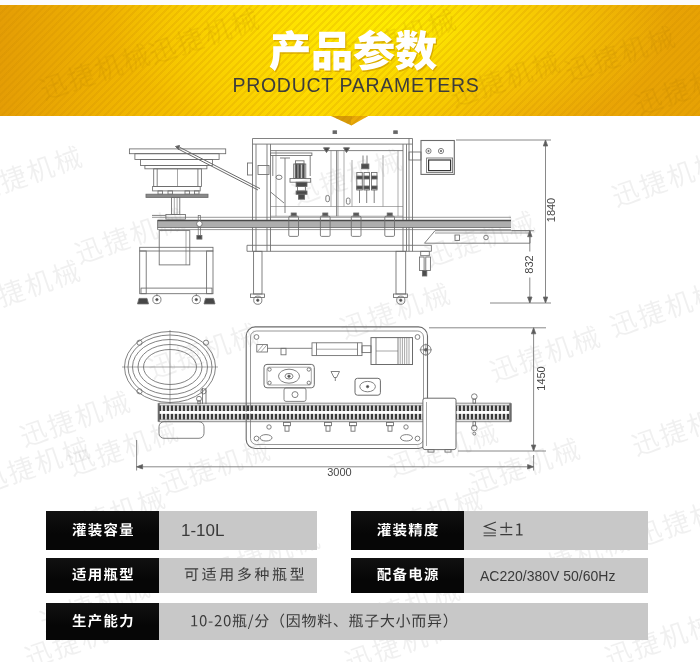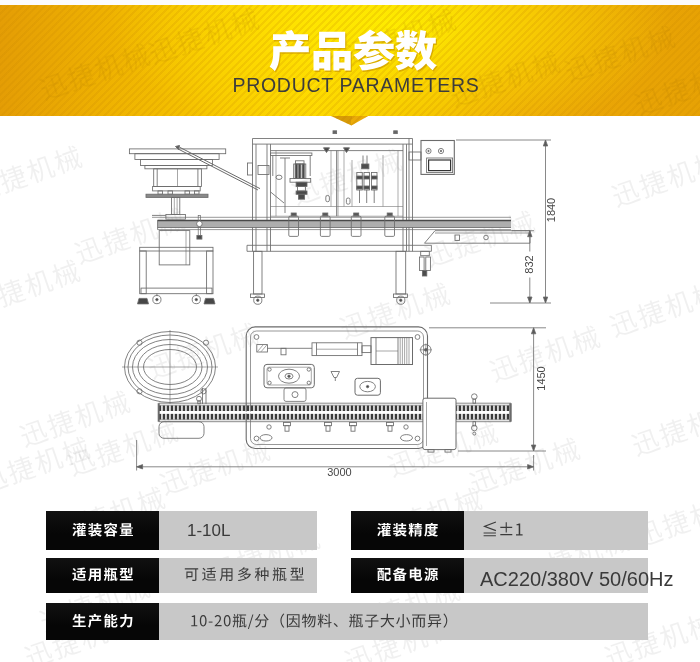--- a/index.html
+++ b/index.html
@@ -570,13 +570,13 @@
       <path transform="translate(142.8,0)" d="M4.1 0.8 5.1 -0.0C4.2 -1.1 2.8 -2.5 1.8 -3.4L0.8 -2.5C1.8 -1.6 3.1 -0.3 4.1 0.8Z"></path>
       <path transform="translate(158.5,0)" d="M1.7 -12.0C2.1 -11.3 2.5 -10.4 2.6 -9.8L3.5 -10.2C3.4 -10.8 2.9 -11.7 2.6 -12.4ZM9.4 -5.9C9.9 -4.8 10.3 -3.3 10.5 -2.3L11.4 -2.6C11.1 -3.5 10.6 -5.0 10.2 -6.1ZM5.5 -12.5C5.3 -11.6 4.8 -10.4 4.5 -9.5H1.0V-8.5H2.3V-5.8V-5.5H0.7V-4.5H2.3C2.2 -2.8 1.8 -0.9 0.7 0.5C0.9 0.7 1.3 1.0 1.5 1.2C2.7 -0.4 3.1 -2.6 3.3 -4.5H4.9V1.1H5.9V-4.5H7.4V-5.5H5.9V-8.5H7.1V-9.5H5.4C5.8 -10.3 6.2 -11.3 6.6 -12.1ZM4.9 -8.5V-5.5H3.3V-5.8V-8.5ZM7.4 1.2C7.7 1.0 8.1 0.8 11.5 -0.0C11.4 -0.3 11.4 -0.7 11.4 -1.0L8.7 -0.4C8.9 -2.0 9.1 -5.0 9.2 -7.5H11.8V-0.8C11.8 0.2 11.8 0.4 12.0 0.7C12.2 0.8 12.5 0.9 12.8 0.9C12.9 0.9 13.2 0.9 13.3 0.9C13.6 0.9 13.8 0.9 13.9 0.7C14.1 0.6 14.2 0.4 14.3 0.1C14.3 -0.2 14.4 -1.1 14.4 -1.8C14.1 -1.8 13.9 -2.0 13.7 -2.1C13.7 -1.3 13.7 -0.8 13.7 -0.5C13.6 -0.3 13.6 -0.1 13.5 -0.1C13.5 -0.0 13.4 0.0 13.3 0.0C13.2 0.0 13.1 0.0 13.0 0.0C13.0 0.0 12.9 -0.0 12.8 -0.1C12.8 -0.1 12.8 -0.3 12.8 -0.7V-8.5H9.3L9.4 -10.7H14.1V-11.7H7.0V-10.7H8.4C8.2 -8.1 7.8 -1.5 7.7 -0.8C7.6 -0.1 7.3 0.0 6.9 0.1C7.1 0.4 7.3 0.9 7.4 1.2Z"></path>
       <path transform="translate(174.2,0)" d="M7.0 -8.1V-5.9H0.8V-4.8H7.0V-0.3C7.0 -0.0 6.9 0.0 6.6 0.1C6.2 0.1 5.1 0.1 3.9 0.0C4.1 0.4 4.3 0.9 4.4 1.2C5.8 1.2 6.8 1.2 7.4 1.0C7.9 0.8 8.1 0.5 8.1 -0.3V-4.8H14.3V-5.9H8.1V-7.5C9.9 -8.4 11.8 -9.8 13.1 -11.0L12.2 -11.7L12.0 -11.6H2.3V-10.5H10.7C9.7 -9.6 8.2 -8.7 7.0 -8.1Z"></path>
       <path transform="translate(189.9,0)" d="M6.9 -12.6C6.9 -11.4 6.9 -9.9 6.7 -8.3H0.9V-7.1H6.5C5.9 -4.3 4.4 -1.4 0.6 0.2C1.0 0.5 1.3 0.9 1.5 1.2C5.2 -0.5 6.8 -3.4 7.5 -6.3C8.7 -2.9 10.6 -0.2 13.5 1.2C13.7 0.8 14.1 0.4 14.4 0.1C11.5 -1.1 9.5 -3.8 8.4 -7.1H14.1V-8.3H7.9C8.1 -9.9 8.1 -11.4 8.1 -12.6Z"></path>
       <path transform="translate(205.6,0)" d="M7.0 -12.4V-0.4C7.0 -0.1 6.8 0.0 6.5 0.0C6.2 0.1 5.1 0.1 4.0 0.0C4.2 0.3 4.4 0.9 4.5 1.2C5.9 1.2 6.9 1.2 7.4 1.0C7.9 0.8 8.2 0.5 8.2 -0.4V-12.4ZM10.6 -8.6C11.9 -6.4 13.1 -3.6 13.4 -1.8L14.6 -2.3C14.2 -4.1 13.0 -6.9 11.7 -9.0ZM3.0 -8.9C2.7 -6.9 1.8 -4.3 0.5 -2.7C0.8 -2.5 1.3 -2.3 1.5 -2.1C2.9 -3.7 3.8 -6.5 4.3 -8.7Z"></path>
       <path transform="translate(221.3,0)" d="M0.8 -11.8V-10.7H6.7C6.5 -10.0 6.3 -9.2 6.1 -8.5H1.6V1.2H2.7V-7.5H5.1V0.7H6.2V-7.5H8.7V0.7H9.8V-7.5H12.3V-0.2C12.3 0.0 12.3 0.1 12.1 0.1C11.8 0.1 11.1 0.1 10.2 0.1C10.4 0.3 10.6 0.8 10.6 1.1C11.7 1.1 12.4 1.1 12.9 0.9C13.3 0.8 13.5 0.4 13.5 -0.2V-8.5H7.3C7.5 -9.2 7.8 -9.9 8.0 -10.7H14.3V-11.8Z"></path>
       <path transform="translate(237.0,0)" d="M9.8 -5.0V-3.4H5.0L5.0 -3.8V-5.0H3.9V-3.8L3.9 -3.4H0.8V-2.3H3.7C3.4 -1.3 2.6 -0.4 0.8 0.4C1.1 0.6 1.4 1.0 1.6 1.2C3.8 0.3 4.6 -1.0 4.9 -2.3H9.8V1.2H10.9V-2.3H14.2V-3.4H10.9V-5.0ZM2.1 -11.4V-7.3C2.1 -5.8 2.8 -5.5 5.3 -5.5C5.8 -5.5 10.7 -5.5 11.3 -5.5C13.2 -5.5 13.7 -5.9 13.9 -7.6C13.6 -7.6 13.1 -7.8 12.8 -8.0C12.7 -6.7 12.5 -6.5 11.2 -6.5C10.2 -6.5 6.0 -6.5 5.2 -6.5C3.5 -6.5 3.2 -6.7 3.2 -7.3V-8.3H12.4V-11.9H2.1ZM3.2 -10.9H11.3V-9.2H3.2Z"></path>
       <path transform="translate(252.7,0)" d="M4.6 -5.7C4.6 -8.6 3.4 -11.0 1.6 -12.8L0.7 -12.4C2.4 -10.6 3.5 -8.4 3.5 -5.7C3.5 -3.0 2.4 -0.8 0.7 1.0L1.6 1.4C3.4 -0.4 4.6 -2.8 4.6 -5.7Z"></path>
     </g>
 </svg>
-<div class="val" style="left:187px;top:521px">1-10L</div>
-<div class="val" style="left:480px;top:567.5px;font-size:20px">AC220/380V 50/60Hz</div>
+<div class="val" style="left:181px;top:521px">1-10L</div>
+<div class="val" style="left:480px;top:567.5px;font-size:14px">AC220/380V 50/60Hz</div>
 </body></html>

